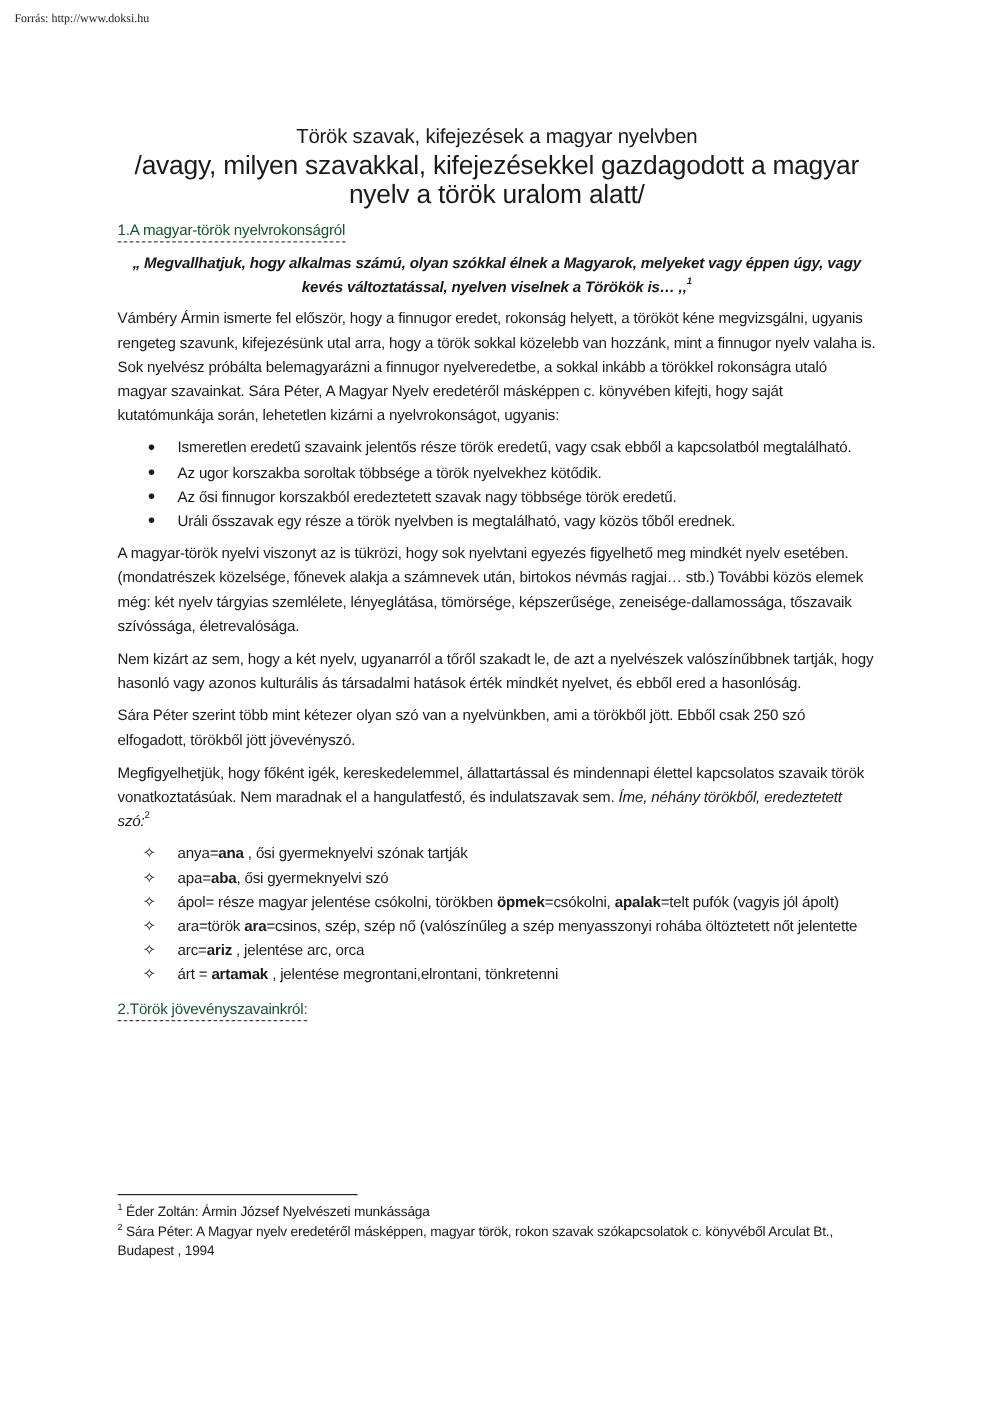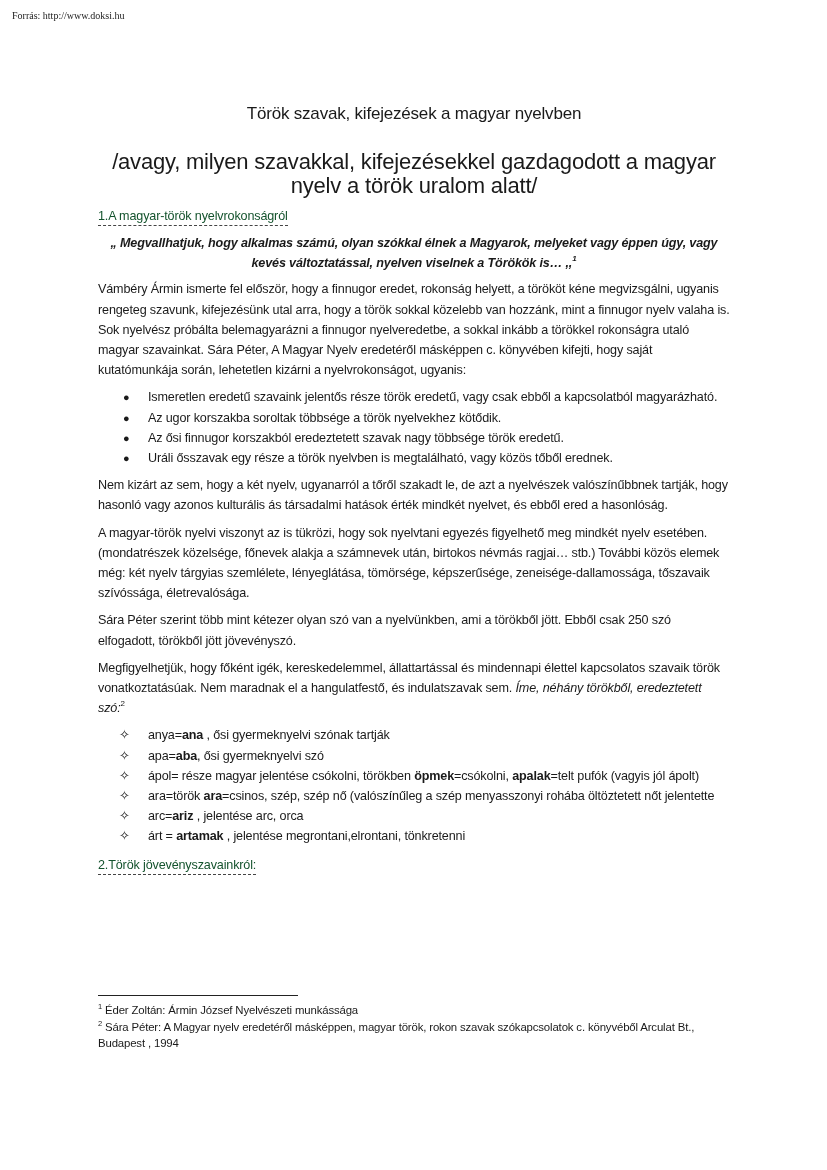--- a/index.html
+++ b/index.html
@@ -30,21 +30,21 @@
       width: 632px;
       font-family: "Liberation Sans", sans-serif;
       font-size: 12.6px;
       line-height: 20.2px;
       letter-spacing: -0.15px;
     }
     .title {
       text-align: center;
       font-size: 17px;
       line-height: 24px;
-      margin: 4px 0 24px 0;
+      margin: 4px 0 0 0;
       letter-spacing: -0.2px;
     }
     .subtitle {
       text-align: center;
       font-size: 22px;
       line-height: 24px;
       margin: 0 0 7px 0;
       letter-spacing: -0.2px;
     }
     .heading {
@@ -122,28 +122,28 @@
   <div class="title">Török szavak, kifejezések a magyar nyelvben</div>
   <div class="subtitle">/avagy, milyen szavakkal, kifejezésekkel gazdagodott a magyar nyelv a török uralom alatt/</div>
 
   <div class="heading">1.A magyar-török nyelvrokonságról</div>
 
   <div class="quote"><span>„ Megvallhatjuk, hogy alkalmas számú, olyan szókkal élnek a Magyarok, melyeket vagy éppen úgy, vagy kevés változtatással, nyelven viselnek a Törökök is… ,,</span><sup>1</sup></div>
 
   <p>Vámbéry Ármin ismerte fel először, hogy a finnugor eredet, rokonság helyett, a törököt kéne megvizsgálni, ugyanis rengeteg szavunk, kifejezésünk utal arra, hogy a török sokkal közelebb van hozzánk, mint a finnugor nyelv valaha is.  Sok nyelvész próbálta belemagyarázni a finnugor nyelveredetbe, a sokkal inkább a törökkel rokonságra utaló magyar szavainkat. Sára Péter, A Magyar Nyelv eredetéről másképpen c. könyvében kifejti, hogy saját kutatómunkája során, lehetetlen kizárni a nyelvrokonságot, ugyanis:</p>
 
   <ul class="bullets">
-    <li><span class="marker">●</span><span>Ismeretlen eredetű szavaink jelentős része török eredetű, vagy csak ebből a kapcsolatból magyarázható.</span></li>
+    <li><span class="marker">●</span><span>Ismeretlen eredetű szavaink jelentős része török eredetű, vagy csak ebből a kapcsolatból megtalálható.</span></li>
     <li><span class="marker">●</span><span>Az ugor korszakba soroltak többsége a török nyelvekhez kötődik.</span></li>
     <li><span class="marker">●</span><span>Az ősi finnugor korszakból eredeztetett szavak nagy többsége török eredetű.</span></li>
     <li><span class="marker">●</span><span>Uráli ősszavak egy része a török nyelvben is megtalálható, vagy közös tőből erednek.</span></li>
   </ul>
 
+  <p>A magyar-török nyelvi viszonyt az is tükrözi, hogy sok nyelvtani egyezés figyelhető meg mindkét nyelv esetében.(mondatrészek közelsége, főnevek alakja a számnevek után, birtokos névmás ragjai… stb.) További közös elemek még: két nyelv tárgyias szemlélete, lényeglátása, tömörsége, képszerűsége, zeneisége-dallamossága, tőszavaik szívóssága, életrevalósága.</p>
   <p>Nem kizárt az sem, hogy a két nyelv, ugyanarról a tőről szakadt le, de azt a nyelvészek valószínűbbnek tartják, hogy hasonló vagy azonos kulturális ás társadalmi hatások érték mindkét nyelvet, és ebből ered a hasonlóság.</p>
-  <p>A magyar-török nyelvi viszonyt az is tükrözi, hogy sok nyelvtani egyezés figyelhető meg mindkét nyelv esetében.(mondatrészek közelsége, főnevek alakja a számnevek után, birtokos névmás ragjai… stb.) További közös elemek még: két nyelv tárgyias szemlélete, lényeglátása, tömörsége, képszerűsége, zeneisége-dallamossága, tőszavaik szívóssága, életrevalósága.</p>
   <p>Sára Péter szerint több mint kétezer olyan szó van a nyelvünkben, ami a törökből jött. Ebből csak 250 szó elfogadott, törökből jött jövevényszó.</p>
 
   <p><span>Megfigyelhetjük, hogy főként igék, kereskedelemmel, állattartással és mindennapi élettel kapcsolatos szavaik török vonatkoztatásúak.  Nem maradnak el a hangulatfestő, és indulatszavak sem. </span><i>Íme, néhány törökből, eredeztetett szó:</i><sup>2</sup></p>
 
   <ul class="stars">
     <li><span class="marker">✧</span><span>anya=</span><b>ana</b><span> , ősi gyermeknyelvi szónak tartják</span></li>
     <li><span class="marker">✧</span><span>apa=</span><b>aba</b><span>, ősi gyermeknyelvi szó</span></li>
     <li><span class="marker">✧</span><span>ápol= része magyar jelentése csókolni, törökben </span><b>öpmek</b><span>=csókolni, </span><b>apalak</b><span>=telt pufók (vagyis jól ápolt)</span></li>
     <li><span class="marker">✧</span><span>ara=török </span><b>ara</b><span>=csinos, szép, szép nő (valószínűleg a szép menyasszonyi rohába öltöztetett nőt jelentette</span></li>
     <li><span class="marker">✧</span><span>arc=</span><b>ariz</b><span> , jelentése arc, orca</span></li>

